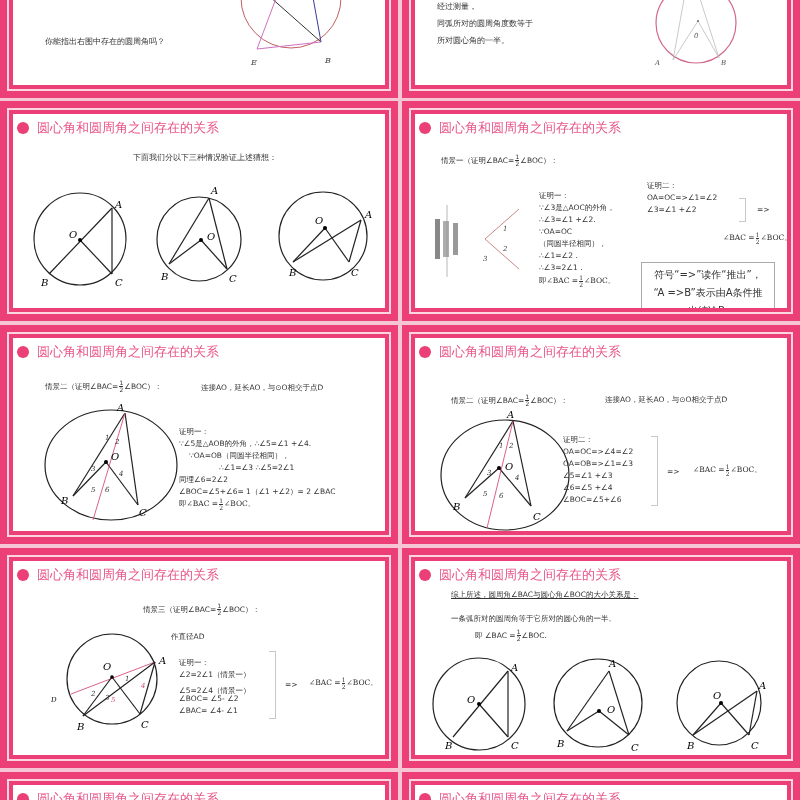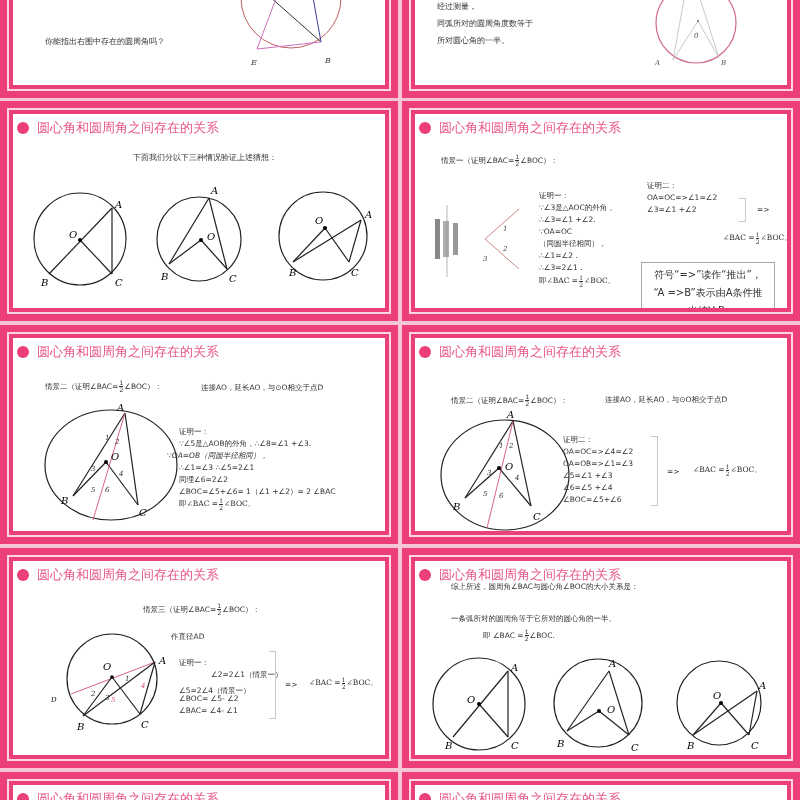--- a/index.html
+++ b/index.html
@@ -194,23 +194,23 @@
       <g font-style="normal" font-size="7" fill="#333" font-family="DejaVu Sans, sans-serif">
         <text x="62" y="32">1</text>
               <text x="72" y="36">2</text>
               <text x="48" y="63">3</text>
         <text x="76" y="68">4</text>
               <text x="48" y="84">5</text>
               <text x="62" y="84">6</text>
       </g>
     </svg>
     <span class="t" style="left:166px;top:88px;">证明一：</span>
-    <span class="t" style="left:166px;top:100px;">∵∠5是△AOB的外角，∴∠8=∠1 +∠3.</span>
-    <span class="t" style="left:154px;top:112px;font-style:italic;">∵OA=OB（同圆半径相同），</span>
-    <span class="t" style="left:166px;top:124px;">∴∠1=∠3 ∴∠5=2∠1</span>
+    <span class="t" style="left:166px;top:100px;">∵∠5是△AOB的外角，∴∠5=∠1 +∠4.</span>
+    <span class="t" style="left:176px;top:112px;">∵OA=OB（同圆半径相同），</span>
+    <span class="t" style="left:166px;top:124px;padding-left:40px;">∴∠1=∠3 ∴∠5=2∠1</span>
     <span class="t" style="left:166px;top:136px;">同理∠6=2∠2</span>
     <span class="t" style="left:166px;top:148px;">∠BOC=∠5+∠6= 1（∠1 +∠2）= 2 ∠BAC</span>
     <span class="t serif" style="left:166px;top:160px;"><span>即∠BAC =</span><span class="frac">
               <span>1</span>
               <span>2</span>
             </span><span>∠BOC。</span></span>
   </div>
       </div>
     </div>
 </div>
@@ -295,21 +295,21 @@
       <text x="2" y="76" font-size="7">D</text>
       <g font-style="normal" font-size="7" font-family="DejaVu Sans, sans-serif">
         <text x="76" y="55" fill="#333">1</text>
               <text x="42" y="70" fill="#333">2</text>
         <text x="56" y="74" fill="#333">3</text>
               <text x="62" y="76" fill="#d6507a">5</text>
         <text x="92" y="62" fill="#d6507a">4</text>
       </g>
     </svg>
     <span class="t" style="left:166px;top:96px;">证明一：</span>
-    <span class="t" style="left:166px;top:108px;margin-left:32px;">∠2=2∠1（情景一）</span>
+    <span class="t" style="left:166px;top:108px;">∠2=2∠1（情景一）</span>
     <span class="t" style="left:166px;top:124px;">∠5=2∠4（情景一）</span>
     <span class="t" style="left:166px;top:132px;">∠BOC= ∠5- ∠2</span>
     <span class="t" style="left:166px;top:144px;">∠BAC= ∠4- ∠1</span>
     <div class="brace" style="left:256px;top:90px;height:66px;"></div>
     <span class="t" style="left:272px;top:118px;">=&gt;</span>
     <span class="t serif" style="left:296px;top:116px;"><span>∠BAC =</span><span class="frac">
               <span>1</span>
               <span>2</span>
             </span><span>∠BOC。</span></span>
   </div>
@@ -318,23 +318,23 @@
 </div>
 
 <div class="slide" style="left:402px;top:548px;width:398px;height:220px;">
   <div class="inner">
       <div class="white">
         <div class="content">
     <div class="hdr">
             <div class="dot"></div>
             <span class="hdr-t">圆心角和圆周角之间存在的关系</span>
           </div>
-    <span class="t" style="left:36px;top:20px;">综上所述，圆周角∠BAC与圆心角∠BOC的大小关系是：</span>
+    <span class="t" style="left:36px;top:28px;text-decoration:underline;">综上所述，圆周角∠BAC与圆心角∠BOC的大小关系是：</span>
     <span class="t" style="left:36px;top:52px;">一条弧所对的圆周角等于它所对的圆心角的一半。</span>
-    <span class="t" style="left:48px;top:68px;padding-left:20px;"><span>即   ∠BAC =</span><span class="frac">
+    <span class="t" style="left:40px;top:68px;padding-left:20px;"><span>即   ∠BAC =</span><span class="frac">
               <span>1</span>
               <span>2</span>
             </span><span>∠BOC.</span></span>
     <svg style="left:0;top:0;" width="384" height="206">
       <circle cx="64" cy="143" r="46" fill="none" stroke="#222" stroke-width="1.2"></circle>
       <line x1="93" y1="110" x2="38" y2="176" stroke="#222" stroke-width="1.2"></line>
       <line x1="93" y1="110" x2="93" y2="176" stroke="#222" stroke-width="1.2"></line>
       <line x1="64" y1="143" x2="93" y2="176" stroke="#222" stroke-width="1.2"></line>
       <circle cx="64" cy="143" r="2" fill="#000"></circle>
       <text x="96" y="110" font-size="10">A</text>

